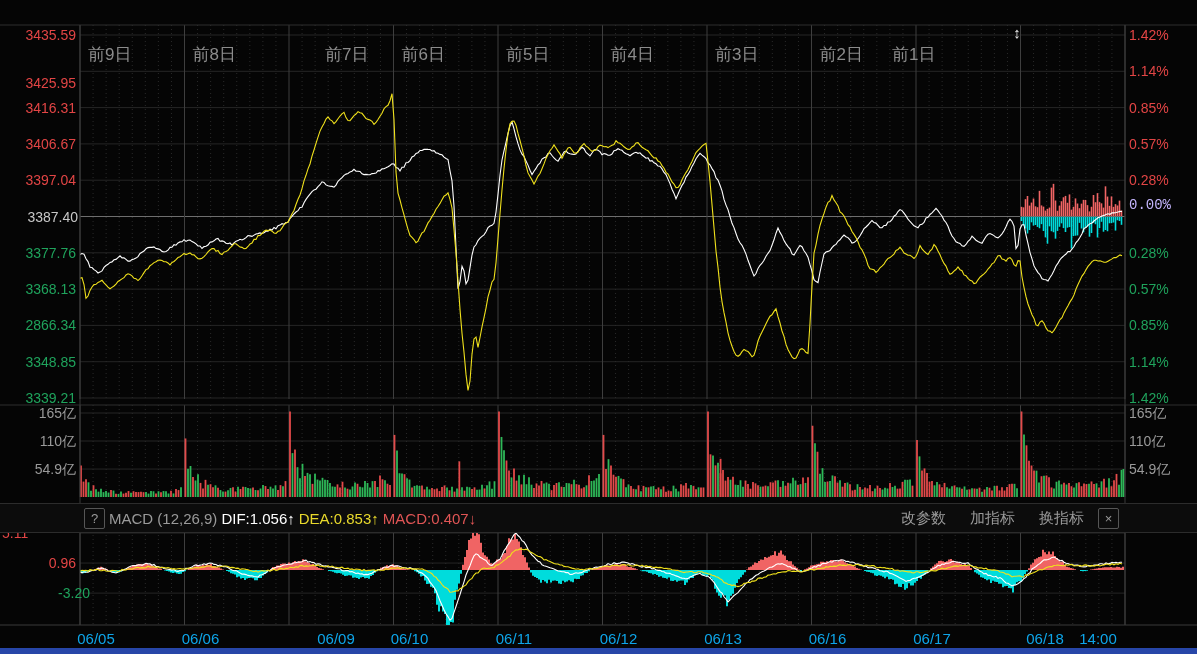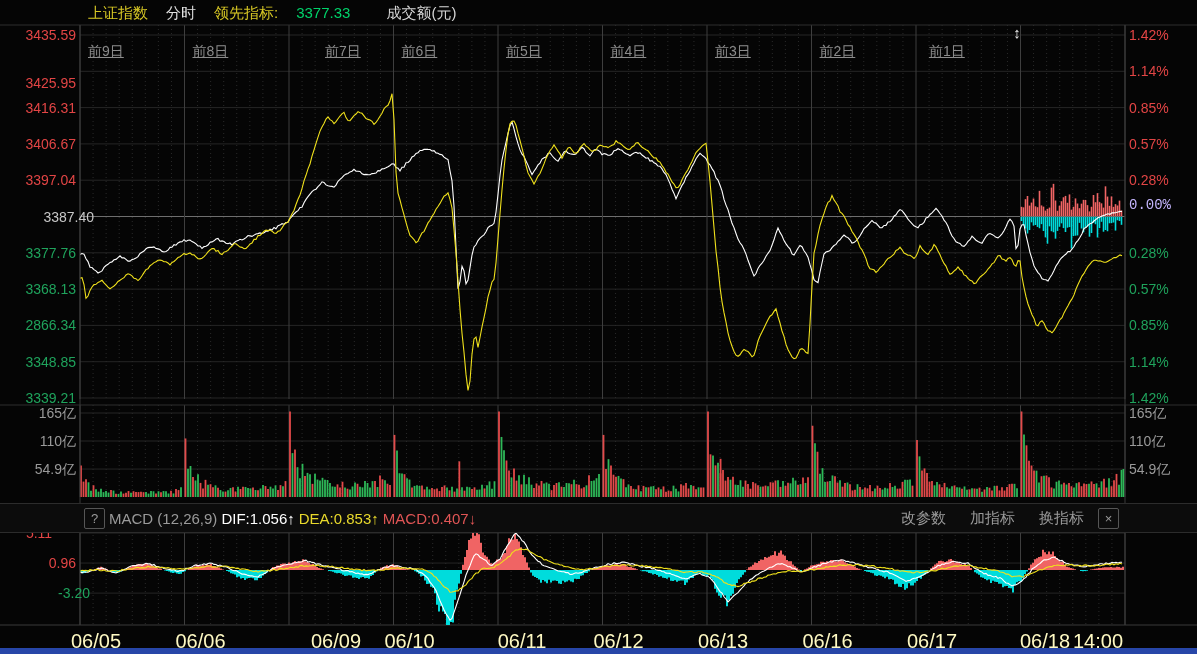--- a/index.html
+++ b/index.html
@@ -2,22 +2,22 @@
 <html><head>
 <meta charset="utf-8">
 <style>
   html,body{margin:0;padding:0;background:#000;}
   #app{position:relative;width:1197px;height:654px;background:#050505;overflow:hidden;
        font-family:"Liberation Sans", sans-serif;-webkit-font-smoothing:antialiased;}
   #chart-svg{position:absolute;left:0;top:0;}
   .hdr{position:absolute;left:88px;top:2px;height:22px;display:flex;align-items:center;font-size:15px;}
   .hdr span{margin-right:18px;white-space:nowrap;}
   .lbl{position:absolute;font-size:14px;white-space:nowrap;}
-  .day-lbl{position:absolute;top:43px;font-size:14px;color:#8c8c8c;white-space:nowrap;text-decoration:underline;}
-  .date-lbl{position:absolute;top:630px;font-size:20px;color:#fef9c3;white-space:nowrap;transform:translateX(-50%);}
+  .day-lbl{position:absolute;top:43px;font-size:17px;color:#8c8c8c;white-space:nowrap;}
+  .date-lbl{position:absolute;top:630px;font-size:15px;color:#0ea5e9;white-space:nowrap;transform:translateX(-50%);}
   #toolbar{position:absolute;left:0;top:503px;width:1197px;height:28px;background:#0c0c0c;
            border-top:1px solid #2c2c2c;border-bottom:1px solid #2c2c2c;display:flex;align-items:center;font-size:15px;}
   .tb-box{width:19px;height:19px;border:1px solid #565656;color:#9a9a9a;display:flex;align-items:center;justify-content:center;
           font-size:13px;border-radius:2px;cursor:pointer;}
   #help-btn{margin-left:84px;}
   .tb-txt{margin-left:4px;white-space:nowrap;}
   .tb-btn{color:#9a9a9a;margin-left:24px;cursor:pointer;white-space:nowrap;}
   #close-btn{margin-left:14px;margin-right:78px;}
   .spacer{flex:1;}
   #drag-handle{position:absolute;left:1009px;top:24px;width:16px;height:18px;color:#e8e8e8;
@@ -1327,36 +1327,28 @@
         <line x1="1119" y1="570" x2="1119" y2="566.975679453094" stroke="#f06464" stroke-width="2"></line>
         <line x1="1121" y1="570" x2="1121" y2="567.6476273870858" stroke="#f06464" stroke-width="2"></line>
         <line x1="1123" y1="570" x2="1123" y2="566.8607613238795" stroke="#f06464" stroke-width="2"></line>
       </g>
       <path d="M80.0,571.8L82.0,572.8L84.0,571.8L86.0,572.2L88.0,572.1L90.0,571.3L92.0,570.4L94.0,570.2L96.0,570.2L98.0,568.2L100.0,569.0L102.0,567.9L104.0,568.8L106.0,569.2L108.0,570.7L110.0,571.3L112.0,572.1L114.0,572.5L116.0,573.0L118.0,571.9L120.0,570.9L122.0,570.8L124.0,569.5L126.0,568.9L128.0,567.4L130.0,566.6L132.0,565.8L134.0,565.6L136.0,565.6L138.0,564.9L140.0,564.7L142.0,565.3L144.0,564.2L146.0,563.3L148.0,563.9L150.0,563.7L152.0,565.3L154.0,564.5L156.0,566.5L158.0,566.6L160.0,567.3L162.0,567.3L164.0,568.5L166.0,569.0L168.0,569.3L170.0,569.6L172.0,570.1L174.0,569.5L176.0,571.0L178.0,571.4L180.0,570.5L182.0,570.8L184.0,570.3L186.0,568.2L188.0,568.9L190.0,567.8L192.0,567.1L194.0,565.4L196.0,564.9L198.0,565.8L200.0,565.1L202.0,564.7L204.0,563.8L206.0,564.6L208.0,563.5L210.0,563.1L212.0,563.2L214.0,564.4L216.0,564.5L218.0,565.8L220.0,565.0L222.0,565.9L224.0,566.7L226.0,566.7L228.0,567.5L230.0,569.0L232.0,570.1L234.0,570.7L236.0,570.6L238.0,571.7L240.0,573.0L242.0,574.1L244.0,574.1L246.0,574.6L248.0,575.4L250.0,575.9L252.0,575.8L254.0,576.5L256.0,576.7L258.0,577.1L260.0,575.0L262.0,574.8L264.0,573.8L266.0,572.8L268.0,570.5L270.0,570.8L272.0,568.5L274.0,568.2L276.0,567.2L278.0,566.6L280.0,566.8L282.0,565.7L284.0,565.0L286.0,564.8L288.0,564.2L290.0,564.3L292.0,563.9L294.0,562.8L296.0,562.6L298.0,562.0L300.0,562.2L302.0,561.7L304.0,560.6L306.0,560.2L308.0,562.1L310.0,561.5L312.0,562.4L314.0,562.5L316.0,564.3L318.0,563.8L320.0,564.1L322.0,565.6L324.0,566.0L326.0,565.9L328.0,567.0L330.0,566.8L332.0,567.1L334.0,567.6L336.0,568.4L338.0,568.8L340.0,568.7L342.0,570.5L344.0,571.0L346.0,570.5L348.0,570.6L350.0,571.9L352.0,571.5L354.0,572.4L356.0,573.5L358.0,573.0L360.0,574.0L362.0,573.7L364.0,574.9L366.0,574.4L368.0,574.6L370.0,573.7L372.0,573.2L374.0,571.8L376.0,570.7L378.0,569.6L380.0,569.5L382.0,569.0L384.0,567.2L386.0,567.0L388.0,567.4L390.0,565.8L392.0,565.2L394.0,566.3L396.0,565.9L398.0,565.8L400.0,566.4L402.0,567.2L404.0,567.7L406.0,568.0L408.0,568.5L410.0,567.7L412.0,568.4L414.0,569.3L416.0,569.1L418.0,571.4L420.0,572.4L422.0,573.0L424.0,574.6L426.0,576.5L428.0,578.4L430.0,582.2L432.0,584.5L434.0,587.3L436.0,590.6L438.0,595.6L440.0,600.8L442.0,605.2L444.0,609.8L446.0,613.7L448.0,616.6L450.0,620.2L452.0,618.5L454.0,612.4L456.0,606.5L458.0,600.4L460.0,594.5L462.0,588.0L464.0,581.8L466.0,575.0L468.0,570.2L470.0,565.8L472.0,560.2L474.0,555.8L476.0,553.8L478.0,554.7L480.0,557.2L482.0,558.3L484.0,559.6L486.0,560.5L488.0,563.4L490.0,565.1L492.0,565.5L494.0,563.4L496.0,561.8L498.0,560.3L500.0,559.2L502.0,555.3L504.0,550.9L506.0,548.1L508.0,544.6L510.0,542.0L512.0,538.0L514.0,534.6L516.0,533.1L518.0,535.5L520.0,537.3L522.0,540.7L524.0,542.0L526.0,545.1L528.0,549.3L530.0,552.4L532.0,555.1L534.0,556.9L536.0,559.1L538.0,561.2L540.0,562.0L542.0,564.8L544.0,565.8L546.0,566.3L548.0,566.9L550.0,567.8L552.0,568.2L554.0,568.9L556.0,569.9L558.0,571.0L560.0,571.3L562.0,571.7L564.0,571.7L566.0,572.6L568.0,572.6L570.0,574.5L572.0,574.4L574.0,573.5L576.0,572.8L578.0,573.2L580.0,572.9L582.0,572.6L584.0,571.1L586.0,570.5L588.0,569.8L590.0,568.9L592.0,569.0L594.0,567.7L596.0,567.0L598.0,567.3L600.0,566.7L602.0,566.2L604.0,566.0L606.0,565.2L608.0,563.6L610.0,564.5L612.0,564.3L614.0,562.7L616.0,563.6L618.0,563.4L620.0,563.1L622.0,562.0L624.0,562.1L626.0,562.5L628.0,562.9L630.0,564.3L632.0,563.5L634.0,564.2L636.0,565.4L638.0,565.2L640.0,566.4L642.0,567.1L644.0,566.2L646.0,567.6L648.0,567.4L650.0,567.4L652.0,568.9L654.0,568.6L656.0,569.8L658.0,570.4L660.0,570.2L662.0,571.5L664.0,571.8L666.0,573.1L668.0,573.2L670.0,573.4L672.0,574.6L674.0,575.0L676.0,575.9L678.0,576.5L680.0,577.5L682.0,578.1L684.0,578.2L686.0,578.9L688.0,578.6L690.0,576.9L692.0,576.3L694.0,575.2L696.0,574.5L698.0,574.0L700.0,573.3L702.0,575.1L704.0,575.5L706.0,576.2L708.0,576.2L710.0,578.0L712.0,580.2L714.0,582.4L716.0,585.5L718.0,588.6L720.0,591.6L722.0,593.1L724.0,596.8L726.0,599.0L728.0,601.9L730.0,599.8L732.0,597.6L734.0,595.5L736.0,594.1L738.0,592.7L740.0,590.2L742.0,588.0L744.0,585.8L746.0,583.1L748.0,582.4L750.0,579.4L752.0,578.9L754.0,577.0L756.0,575.3L758.0,574.4L760.0,572.9L762.0,571.7L764.0,571.0L766.0,570.0L768.0,568.4L770.0,567.2L772.0,567.1L774.0,566.1L776.0,564.5L778.0,563.7L780.0,564.1L782.0,563.6L784.0,564.4L786.0,565.3L788.0,566.7L790.0,566.6L792.0,568.2L794.0,568.3L796.0,569.3L798.0,571.2L800.0,571.0L802.0,571.5L804.0,571.2L806.0,570.6L808.0,570.1L810.0,568.4L812.0,568.0L814.0,566.5L816.0,567.1L818.0,565.3L820.0,565.8L822.0,563.8L824.0,563.4L826.0,563.5L828.0,562.5L830.0,561.5L832.0,562.2L834.0,560.8L836.0,560.5L838.0,560.9L840.0,560.3L842.0,559.8L844.0,560.2L846.0,561.5L848.0,561.3L850.0,562.2L852.0,562.0L854.0,562.4L856.0,564.1L858.0,563.7L860.0,564.5L862.0,565.1L864.0,566.5L866.0,566.0L868.0,567.6L870.0,567.7L872.0,567.5L874.0,568.1L876.0,569.1L878.0,569.5L880.0,570.8L882.0,571.0L884.0,571.9L886.0,571.1L888.0,571.8L890.0,573.4L892.0,573.8L894.0,574.7L896.0,575.7L898.0,576.7L900.0,578.1L902.0,579.0L904.0,579.9L906.0,581.4L908.0,580.6L910.0,580.5L912.0,579.1L914.0,578.2L916.0,578.1L918.0,577.2L920.0,576.5L922.0,575.4L924.0,574.5L926.0,573.1L928.0,572.6L930.0,570.9L932.0,569.1L934.0,568.2L936.0,567.2L938.0,565.3L940.0,565.8L942.0,564.0L944.0,564.4L946.0,563.0L948.0,563.2L950.0,562.8L952.0,561.5L954.0,561.5L956.0,561.9L958.0,562.2L960.0,562.4L962.0,563.3L964.0,563.4L966.0,563.3L968.0,562.7L970.0,564.9L972.0,565.7L974.0,567.7L976.0,568.9L978.0,569.4L980.0,571.3L982.0,572.1L984.0,573.9L986.0,573.4L988.0,575.4L990.0,575.3L992.0,576.2L994.0,577.0L996.0,576.3L998.0,578.3L1000.0,577.5L1002.0,578.9L1004.0,581.2L1006.0,583.0L1008.0,583.2L1010.0,584.6L1012.0,585.9L1014.0,585.1L1016.0,584.7L1018.0,583.8L1020.0,582.2L1022.0,580.9L1024.0,578.5L1026.0,577.4L1028.0,573.8L1030.0,572.8L1032.0,569.0L1034.0,567.7L1036.0,566.5L1038.0,564.6L1040.0,563.5L1042.0,561.5L1044.0,559.9L1046.0,559.9L1048.0,559.5L1050.0,558.7L1052.0,557.4L1054.0,557.0L1056.0,558.1L1058.0,559.5L1060.0,560.7L1062.0,560.4L1064.0,562.2L1066.0,563.3L1068.0,563.5L1070.0,564.5L1072.0,564.3L1074.0,565.4L1076.0,565.0L1078.0,565.1L1080.0,566.5L1082.0,566.7L1084.0,566.9L1086.0,566.7L1088.0,565.4L1090.0,565.8L1092.0,565.9L1094.0,565.1L1096.0,565.1L1098.0,564.8L1100.0,563.7L1102.0,563.7L1104.0,564.5L1106.0,562.9L1108.0,563.7L1110.0,563.4L1112.0,562.4L1114.0,562.8L1116.0,562.4L1118.0,563.0L1120.0,562.2L1122.0,562.3" fill="none" stroke="#ffffff" stroke-width="1.1" clip-path="url(#kc)"></path>
       <path d="M80.0,571.4L82.0,570.3L84.0,570.6L86.0,570.3L88.0,571.3L90.0,569.7L92.0,570.1L94.0,570.4L96.0,569.4L98.0,569.5L100.0,570.8L102.0,570.6L104.0,570.0L106.0,571.0L108.0,571.2L110.0,571.3L112.0,570.3L114.0,570.5L116.0,570.8L118.0,571.5L120.0,571.1L122.0,569.5L124.0,570.3L126.0,569.9L128.0,569.0L130.0,568.9L132.0,569.2L134.0,568.3L136.0,567.6L138.0,567.3L140.0,568.1L142.0,567.6L144.0,567.9L146.0,567.7L148.0,566.2L150.0,567.1L152.0,567.0L154.0,566.9L156.0,567.6L158.0,566.8L160.0,568.0L162.0,567.4L164.0,567.5L166.0,568.1L168.0,567.6L170.0,568.3L172.0,569.0L174.0,568.6L176.0,569.2L178.0,568.8L180.0,568.5L182.0,569.1L184.0,568.8L186.0,569.2L188.0,568.1L190.0,568.3L192.0,568.5L194.0,567.8L196.0,567.6L198.0,567.9L200.0,567.6L202.0,567.1L204.0,567.1L206.0,566.3L208.0,566.0L210.0,566.0L212.0,567.2L214.0,566.9L216.0,567.2L218.0,566.8L220.0,566.7L222.0,566.2L224.0,566.0L226.0,566.0L228.0,566.5L230.0,567.6L232.0,567.4L234.0,567.6L236.0,568.4L238.0,568.1L240.0,569.5L242.0,568.9L244.0,569.0L246.0,569.4L248.0,569.7L250.0,570.4L252.0,571.1L254.0,571.7L256.0,570.9L258.0,572.2L260.0,571.3L262.0,570.6L264.0,571.1L266.0,570.8L268.0,570.1L270.0,571.1L272.0,570.3L274.0,569.2L276.0,570.4L278.0,570.0L280.0,568.4L282.0,568.6L284.0,569.2L286.0,568.2L288.0,568.5L290.0,567.3L292.0,567.5L294.0,567.7L296.0,566.7L298.0,567.3L300.0,565.6L302.0,565.4L304.0,566.5L306.0,565.9L308.0,566.3L310.0,565.8L312.0,565.6L314.0,565.1L316.0,565.8L318.0,564.9L320.0,566.2L322.0,566.1L324.0,566.7L326.0,566.9L328.0,565.6L330.0,566.9L332.0,566.1L334.0,567.0L336.0,567.3L338.0,567.7L340.0,567.6L342.0,567.2L344.0,568.5L346.0,568.5L348.0,568.1L350.0,569.4L352.0,568.9L354.0,569.9L356.0,569.0L358.0,569.3L360.0,569.6L362.0,570.8L364.0,569.5L366.0,570.9L368.0,570.4L370.0,570.4L372.0,570.0L374.0,569.9L376.0,570.8L378.0,569.8L380.0,570.2L382.0,570.2L384.0,570.2L386.0,568.5L388.0,569.7L390.0,568.6L392.0,568.1L394.0,568.0L396.0,568.2L398.0,567.7L400.0,568.6L402.0,567.9L404.0,567.9L406.0,568.0L408.0,568.9L410.0,568.3L412.0,569.1L414.0,568.9L416.0,569.1L418.0,568.8L420.0,569.3L422.0,568.8L424.0,569.7L426.0,570.4L428.0,571.8L430.0,572.6L432.0,573.7L434.0,576.4L436.0,577.2L438.0,580.0L440.0,581.6L442.0,584.5L444.0,586.7L446.0,587.7L448.0,589.1L450.0,592.2L452.0,592.0L454.0,591.5L456.0,590.9L458.0,590.9L460.0,588.7L462.0,587.7L464.0,586.1L466.0,584.9L468.0,581.6L470.0,579.6L472.0,578.4L474.0,575.0L476.0,573.0L478.0,573.0L480.0,570.3L482.0,568.7L484.0,568.0L486.0,568.5L488.0,568.4L490.0,568.1L492.0,567.7L494.0,567.6L496.0,565.3L498.0,564.9L500.0,563.6L502.0,562.1L504.0,560.4L506.0,559.1L508.0,557.0L510.0,556.2L512.0,552.9L514.0,551.4L516.0,549.8L518.0,550.0L520.0,548.9L522.0,549.3L524.0,549.7L526.0,549.2L528.0,550.0L530.0,551.8L532.0,552.7L534.0,553.9L536.0,555.2L538.0,556.3L540.0,556.6L542.0,557.8L544.0,560.0L546.0,559.6L548.0,560.8L550.0,561.6L552.0,562.5L554.0,563.6L556.0,564.0L558.0,564.0L560.0,565.0L562.0,565.0L564.0,566.4L566.0,566.7L568.0,566.8L570.0,567.4L572.0,568.1L574.0,568.6L576.0,569.2L578.0,568.8L580.0,569.5L582.0,569.2L584.0,570.0L586.0,569.0L588.0,568.8L590.0,568.4L592.0,569.1L594.0,568.8L596.0,568.8L598.0,568.2L600.0,567.3L602.0,567.0L604.0,566.3L606.0,566.1L608.0,566.2L610.0,566.9L612.0,565.3L614.0,565.4L616.0,565.3L618.0,565.6L620.0,566.0L622.0,564.7L624.0,564.6L626.0,565.4L628.0,564.5L630.0,565.5L632.0,566.0L634.0,566.0L636.0,564.9L638.0,565.6L640.0,566.2L642.0,565.1L644.0,566.7L646.0,565.7L648.0,566.6L650.0,566.2L652.0,567.0L654.0,567.6L656.0,567.1L658.0,567.6L660.0,567.4L662.0,567.7L664.0,568.5L666.0,568.3L668.0,568.9L670.0,568.8L672.0,569.7L674.0,570.0L676.0,570.4L678.0,570.2L680.0,571.4L682.0,572.0L684.0,572.6L686.0,572.0L688.0,572.0L690.0,571.5L692.0,571.5L694.0,572.7L696.0,572.7L698.0,571.8L700.0,571.7L702.0,571.8L704.0,573.0L706.0,573.0L708.0,573.8L710.0,574.1L712.0,575.3L714.0,575.6L716.0,576.7L718.0,577.3L720.0,578.7L722.0,579.9L724.0,582.5L726.0,583.1L728.0,584.3L730.0,584.5L732.0,585.6L734.0,584.9L736.0,586.0L738.0,586.6L740.0,586.0L742.0,585.3L744.0,583.4L746.0,583.3L748.0,582.3L750.0,582.6L752.0,581.1L754.0,581.1L756.0,580.4L758.0,578.3L760.0,577.9L762.0,578.4L764.0,577.3L766.0,576.9L768.0,575.1L770.0,575.0L772.0,574.2L774.0,573.8L776.0,574.0L778.0,572.6L780.0,572.5L782.0,572.0L784.0,571.9L786.0,571.9L788.0,570.6L790.0,570.7L792.0,571.4L794.0,571.1L796.0,571.5L798.0,570.7L800.0,571.9L802.0,572.0L804.0,570.9L806.0,570.8L808.0,570.2L810.0,569.5L812.0,569.4L814.0,570.1L816.0,569.5L818.0,568.3L820.0,568.7L822.0,568.0L824.0,568.1L826.0,566.7L828.0,567.2L830.0,566.4L832.0,566.5L834.0,566.1L836.0,566.4L838.0,565.5L840.0,564.7L842.0,565.4L844.0,565.1L846.0,565.7L848.0,564.6L850.0,564.6L852.0,565.4L854.0,565.6L856.0,564.5L858.0,564.4L860.0,565.4L862.0,565.7L864.0,566.1L866.0,565.0L868.0,565.6L870.0,566.1L872.0,565.6L874.0,565.6L876.0,567.3L878.0,567.7L880.0,567.3L882.0,567.8L884.0,567.5L886.0,568.1L888.0,568.4L890.0,569.0L892.0,568.3L894.0,570.0L896.0,570.4L898.0,570.0L900.0,571.5L902.0,570.8L904.0,571.1L906.0,571.5L908.0,571.9L910.0,571.7L912.0,572.6L914.0,572.9L916.0,571.7L918.0,571.7L920.0,572.6L922.0,572.5L924.0,572.0L926.0,571.4L928.0,571.0L930.0,570.9L932.0,570.5L934.0,570.9L936.0,570.9L938.0,569.7L940.0,569.3L942.0,568.2L944.0,568.7L946.0,568.6L948.0,567.8L950.0,567.3L952.0,566.7L954.0,566.1L956.0,565.9L958.0,566.4L960.0,565.6L962.0,565.7L964.0,565.3L966.0,565.8L968.0,565.0L970.0,565.3L972.0,566.3L974.0,566.9L976.0,566.9L978.0,568.0L980.0,567.9L982.0,568.0L984.0,568.8L986.0,568.2L988.0,569.8L990.0,569.8L992.0,570.1L994.0,569.9L996.0,570.2L998.0,570.5L1000.0,572.0L1002.0,572.3L1004.0,572.8L1006.0,574.1L1008.0,574.1L1010.0,575.3L1012.0,577.0L1014.0,576.3L1016.0,576.2L1018.0,576.0L1020.0,575.8L1022.0,577.0L1024.0,576.8L1026.0,574.7L1028.0,575.4L1030.0,574.0L1032.0,573.3L1034.0,572.6L1036.0,571.6L1038.0,570.3L1040.0,569.5L1042.0,569.9L1044.0,569.0L1046.0,567.8L1048.0,567.0L1050.0,566.6L1052.0,566.6L1054.0,565.5L1056.0,565.3L1058.0,565.0L1060.0,565.5L1062.0,565.6L1064.0,565.8L1066.0,564.7L1068.0,565.2L1070.0,564.6L1072.0,564.5L1074.0,566.0L1076.0,565.8L1078.0,565.8L1080.0,565.4L1082.0,566.2L1084.0,565.1L1086.0,564.9L1088.0,565.7L1090.0,566.3L1092.0,565.4L1094.0,566.2L1096.0,565.4L1098.0,565.2L1100.0,566.0L1102.0,565.3L1104.0,564.9L1106.0,564.3L1108.0,564.0L1110.0,565.2L1112.0,563.7L1114.0,564.8L1116.0,563.8L1118.0,564.3L1120.0,563.3L1122.0,564.1" fill="none" stroke="#f0e11c" stroke-width="1.1" clip-path="url(#kc)"></path>
       <line x1="80" y1="25" x2="80" y2="625" stroke="#3a3a3a"></line>
       <line x1="1125" y1="25" x2="1125" y2="625" stroke="#3a3a3a"></line>
     </svg>
 
-  <div class="hdr">
-    <span style="color:#d8c825">上证指数</span>
-    <span style="color:#e0e0e0">分时</span>
-    <span style="margin-right:18px">
-      <span style="color:#d8c825">领先指标:</span><span style="color:#00d26a">3377.33</span>
-    </span>
-    <span style="color:#d5d5d5">成交额(元)</span>
-  </div>
 
   <div id="left-axis-main">
       <span class="lbl" style="top: 27px; color: rgb(226, 69, 69); text-align: right; width: 74px; left: 2px;">3435.59</span>
       <span class="lbl" style="top: 63.3px; color: rgb(226, 69, 69); text-align: right; width: 74px; left: 2px; margin-top: 12px;">3425.95</span>
       <span class="lbl" style="top: 99.6px; color: rgb(226, 69, 69); text-align: right; width: 74px; left: 2px;">3416.31</span>
       <span class="lbl" style="top: 135.9px; color: rgb(226, 69, 69); text-align: right; width: 74px; left: 2px;">3406.67</span>
       <span class="lbl" style="top: 172.2px; color: rgb(226, 69, 69); text-align: right; width: 74px; left: 2px;">3397.04</span>
-      <span class="lbl" style="top: 208.5px; color: rgb(200, 200, 200); text-align: right; width: 74px; left: 20px;">3387.40</span>
+      <span class="lbl" style="top: 208.5px; color: rgb(200, 200, 200); text-align: right; width: 74px; left: 4px;">3387.40</span>
       <span class="lbl" style="top: 244.8px; color: rgb(31, 163, 92); text-align: right; width: 74px; left: 2px;">3377.76</span>
       <span class="lbl" style="top: 281.1px; color: rgb(31, 163, 92); text-align: right; width: 74px; left: 2px;">3368.13</span>
       <span class="lbl" style="top: 317.4px; color: rgb(31, 163, 92); text-align: right; width: 74px; left: 2px;">2866.34</span>
       <span class="lbl" style="top: 353.7px; color: rgb(31, 163, 92); text-align: right; width: 74px; left: 2px;">3348.85</span>
       <span class="lbl" style="top: 390px; color: rgb(31, 163, 92); text-align: right; width: 74px; left: 2px;">3339.21</span>
     </div>
   <div id="right-axis-main">
       <span class="lbl" style="top: 27px; left: 1129px; color: rgb(226, 69, 69);">1.42%</span>
       <span class="lbl" style="top: 63.3px; left: 1129px; color: rgb(226, 69, 69);">1.14%</span>
       <span class="lbl" style="top: 99.6px; left: 1129px; color: rgb(226, 69, 69);">0.85%</span>
@@ -1371,41 +1363,41 @@
     </div>
   <div id="day-labels">
       <span class="day-lbl" style="left: 88px;">前9日</span>
       <span class="day-lbl" style="left: 192.5px;">前8日</span>
       <span class="day-lbl" style="left: 297px; margin-left: 28px;">前7日</span>
       <span class="day-lbl" style="left: 401.5px;">前6日</span>
       <span class="day-lbl" style="left: 506px;">前5日</span>
       <span class="day-lbl" style="left: 610.5px;">前4日</span>
       <span class="day-lbl" style="left: 715px;">前3日</span>
       <span class="day-lbl" style="left: 819.5px;">前2日</span>
-      <span class="day-lbl" style="left: 929px;">前1日</span>
+      <span class="day-lbl" style="left: 892px;">前1日</span>
     </div>
   <div id="vol-axes">
       <span class="lbl" style="top: 405px; color: rgb(154, 154, 154); text-align: right; width: 74px; left: 2px;">165亿</span>
       <span class="lbl" style="top: 405px; left: 1129px; color: rgb(154, 154, 154);">165亿</span>
       <span class="lbl" style="top: 433px; color: rgb(154, 154, 154); text-align: right; width: 74px; left: 2px;">110亿</span>
       <span class="lbl" style="top: 433px; left: 1129px; color: rgb(154, 154, 154);">110亿</span>
       <span class="lbl" style="top: 461.051px; color: rgb(154, 154, 154); text-align: right; width: 74px; left: 2px;">54.9亿</span>
       <span class="lbl" style="top: 461.051px; left: 1129px; color: rgb(154, 154, 154);">54.9亿</span>
     </div>
   <div id="macd-axis">
-      <span class="lbl" style="top: 525.055px; color: rgb(226, 69, 69); text-align: center; width: 74px; left: 2px;">5.11</span>
+      <span class="lbl" style="top: 525.055px; color: rgb(226, 69, 69); text-align: left; width: 74px; left: 2px;">5.11</span>
       <span class="lbl" style="top: 555.059px; color: rgb(226, 69, 69); text-align: right; width: 74px; left: 2px;">0.96</span>
       <span class="lbl" style="top: 585.136px; color: rgb(31, 163, 92); text-align: right; width: 74px; left: 16px;">-3.20</span>
     </div>
   <div id="date-axis">
       <span class="date-lbl" style="left: 96px;">06/05</span>
       <span class="date-lbl" style="left: 200.5px;">06/06</span>
       <span class="date-lbl" style="left: 305px; margin-left: 31px;">06/09</span>
       <span class="date-lbl" style="left: 409.5px;">06/10</span>
-      <span class="date-lbl" style="left: 514px; margin-left: 8px;">06/11</span>
+      <span class="date-lbl" style="left: 514px;">06/11</span>
       <span class="date-lbl" style="left: 618.5px;">06/12</span>
       <span class="date-lbl" style="left: 723px;">06/13</span>
       <span class="date-lbl" style="left: 827.5px;">06/16</span>
       <span class="date-lbl" style="left: 932px;">06/17</span>
       <span class="date-lbl" style="left: 1045px;">06/18</span>
       <span class="date-lbl" style="left: 1098px;">14:00</span>
     </div>
 
   <div id="drag-handle">↕</div>
 

